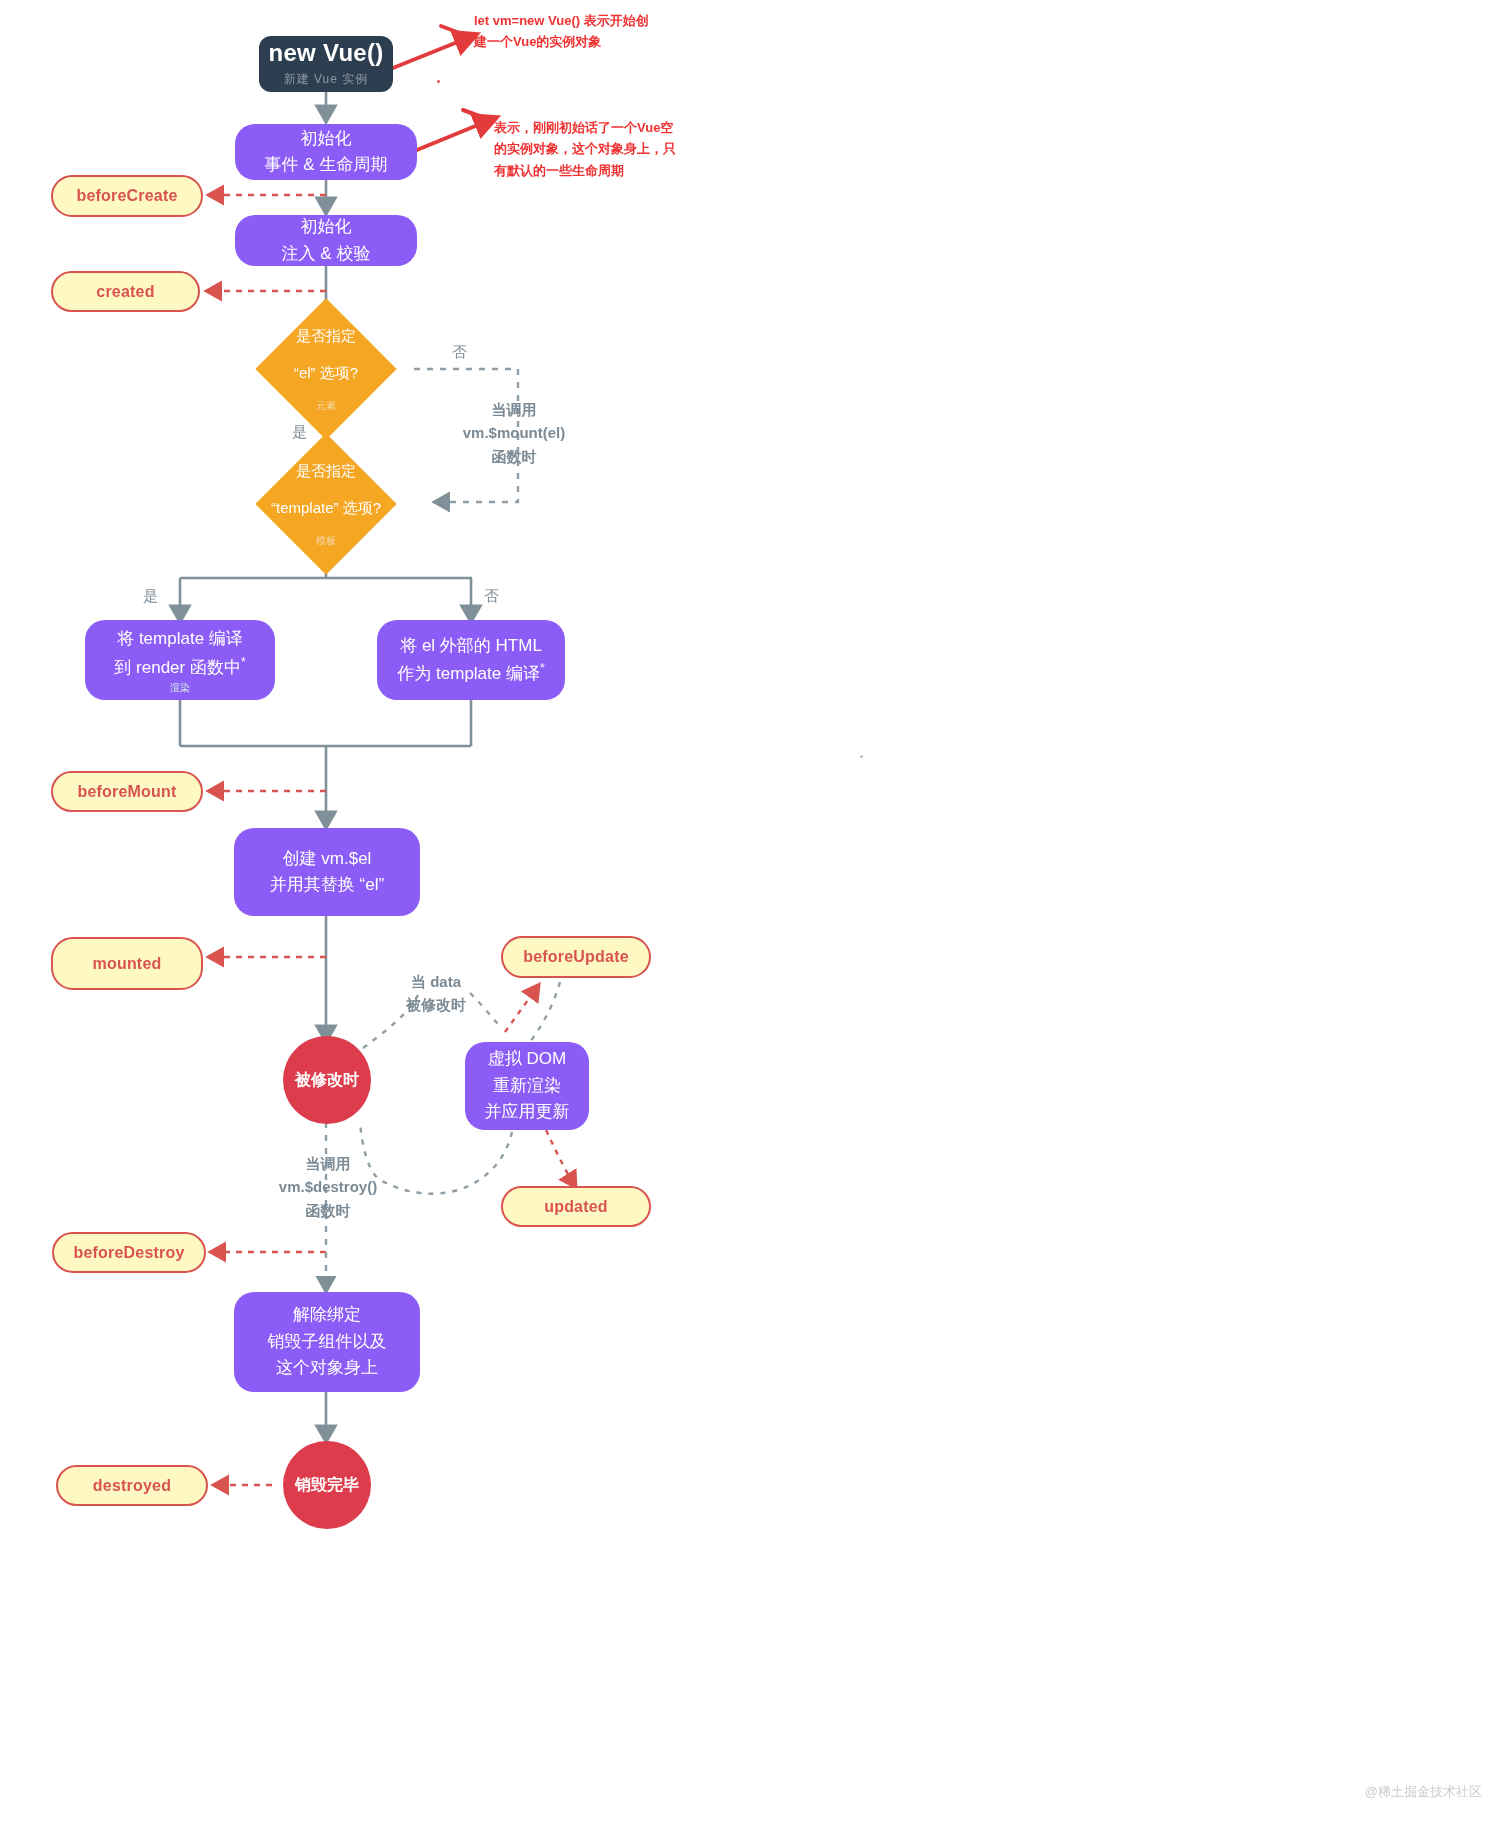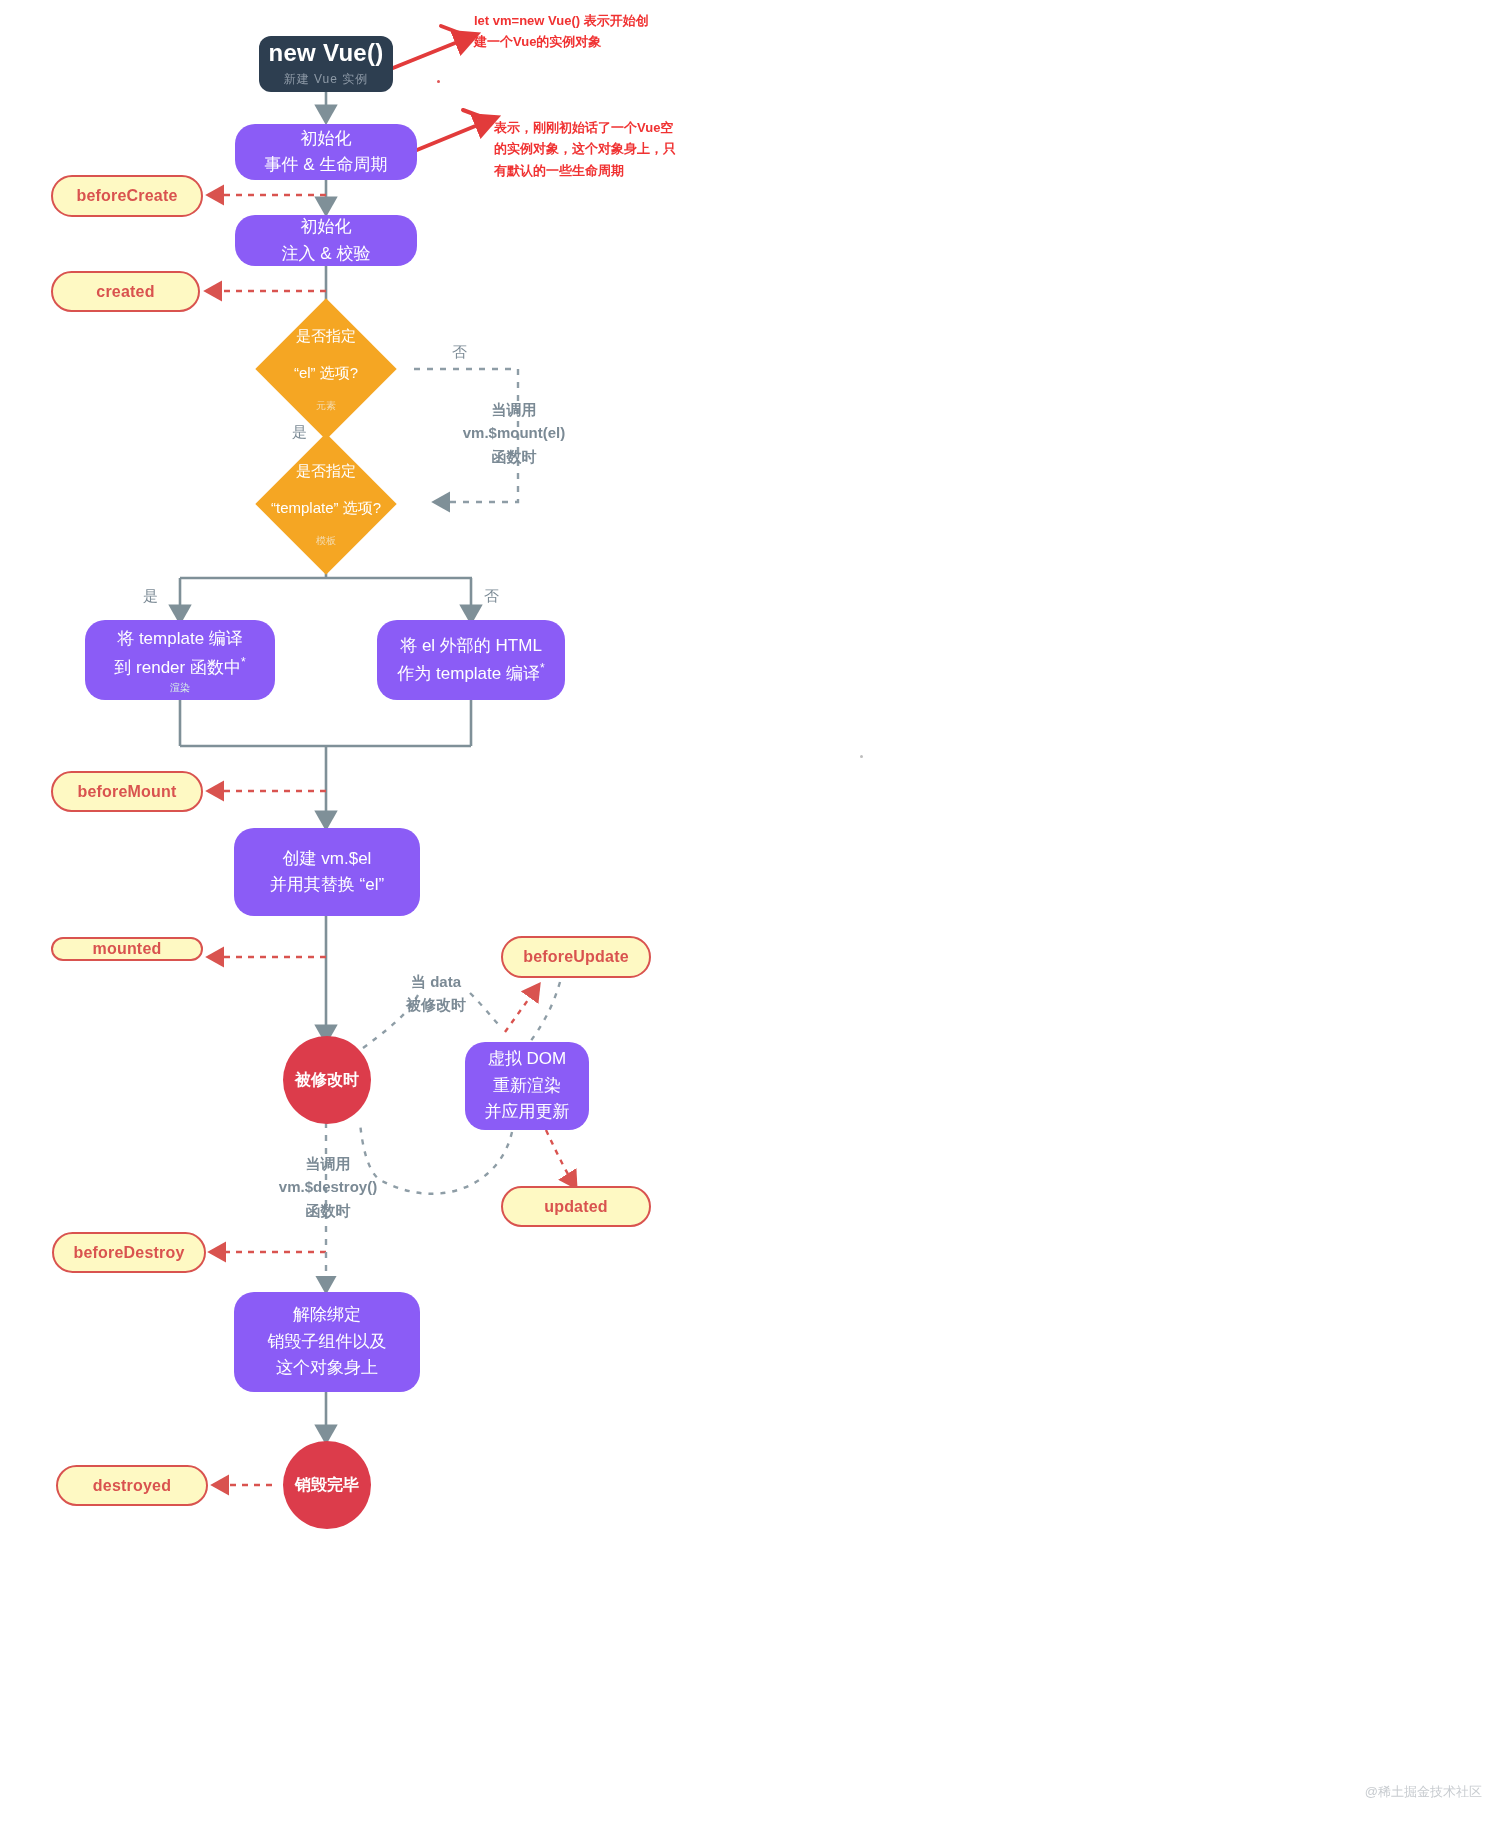--- a/index.html
+++ b/index.html
@@ -318,21 +318,21 @@
     <div class="line">销毁子组件以及</div>
     <div class="line">这个对象身上</div>
   </div>
 
   <div class="node-hook" style="left:51px;top:175px;width:152px;height:42px;">beforeCreate</div>
 
   <div class="node-hook" style="left:51px;top:271px;width:149px;height:41px;">created</div>
 
   <div class="node-hook" style="left:51px;top:771px;width:152px;height:41px;">beforeMount</div>
 
-  <div class="node-hook" style="left:51px;top:937px;width:152px;height:24px;">mounted</div>
+  <div class="node-hook" style="left:51px;top:937px;width:152px;height:53px;">mounted</div>
 
   <div class="node-hook" style="left:501px;top:936px;width:150px;height:42px;">beforeUpdate</div>
 
   <div class="node-hook" style="left:501px;top:1186px;width:150px;height:41px;">updated</div>
 
   <div class="node-hook" style="left:52px;top:1232px;width:154px;height:41px;">beforeDestroy</div>
 
   <div class="node-hook" style="left:56px;top:1465px;width:152px;height:41px;">destroyed</div>
 
   <div class="node-circle" style="left:283px;top:1036px;width:88px;height:88px;">被修改时</div>

